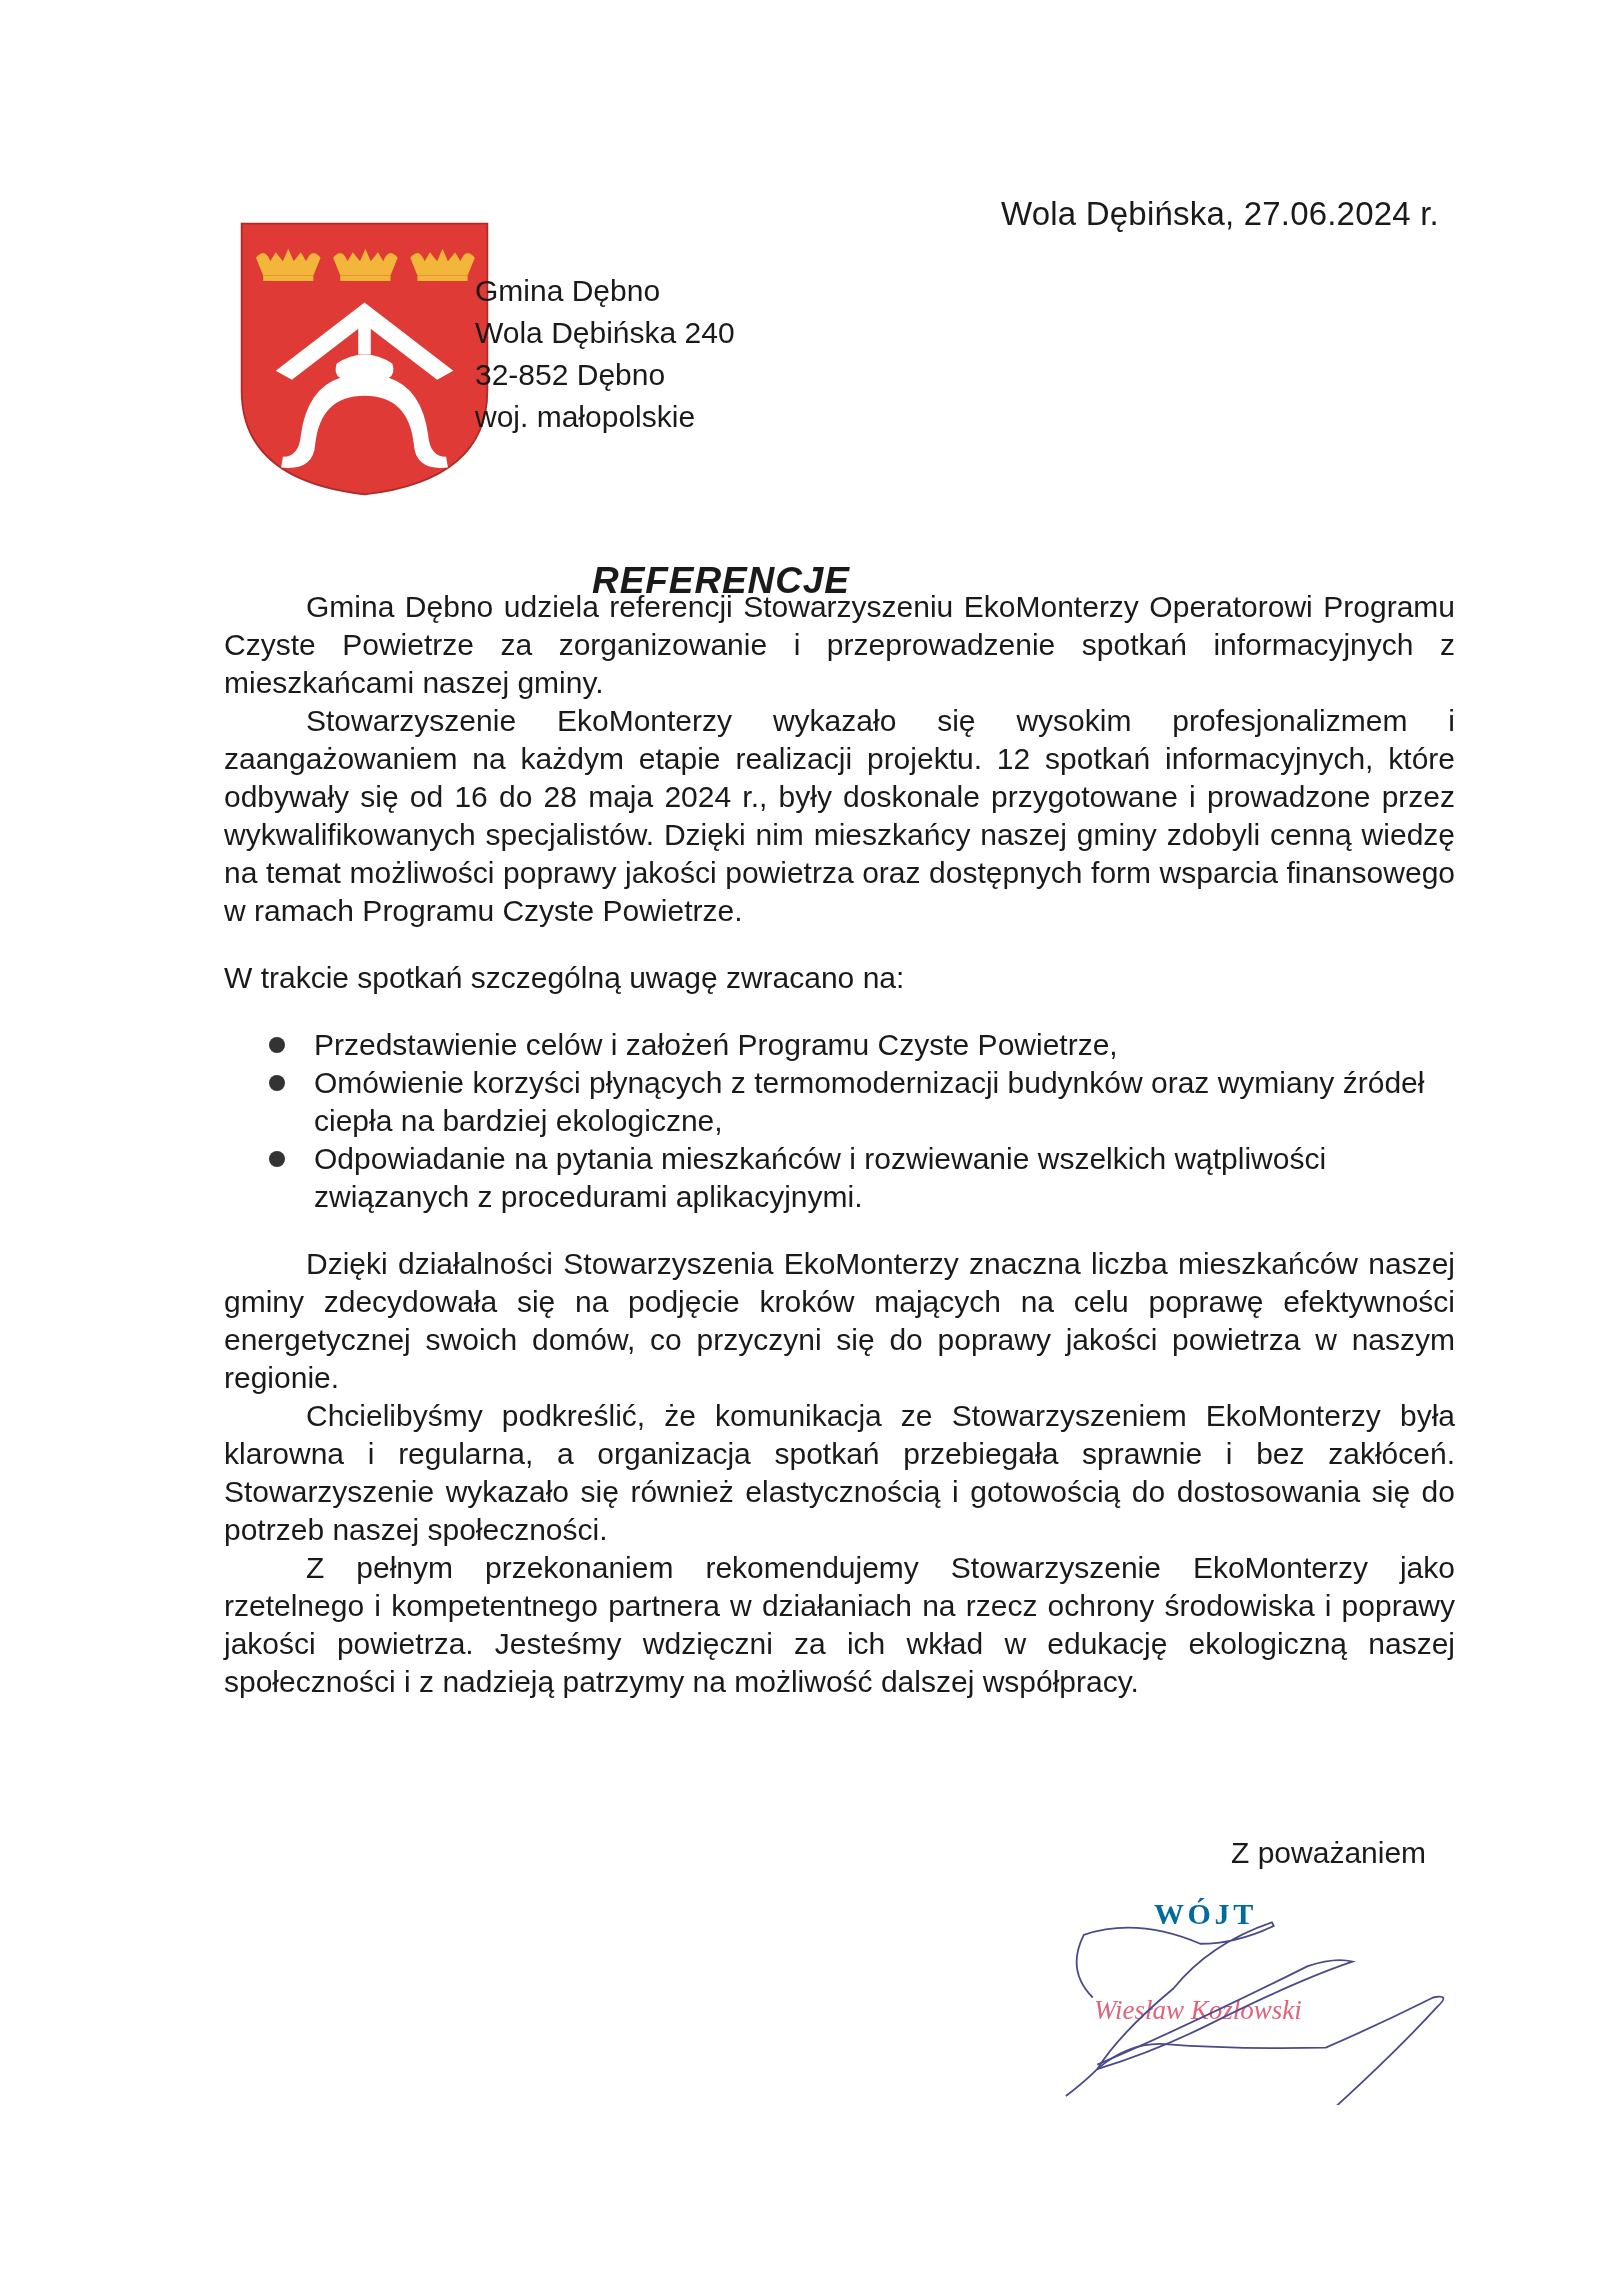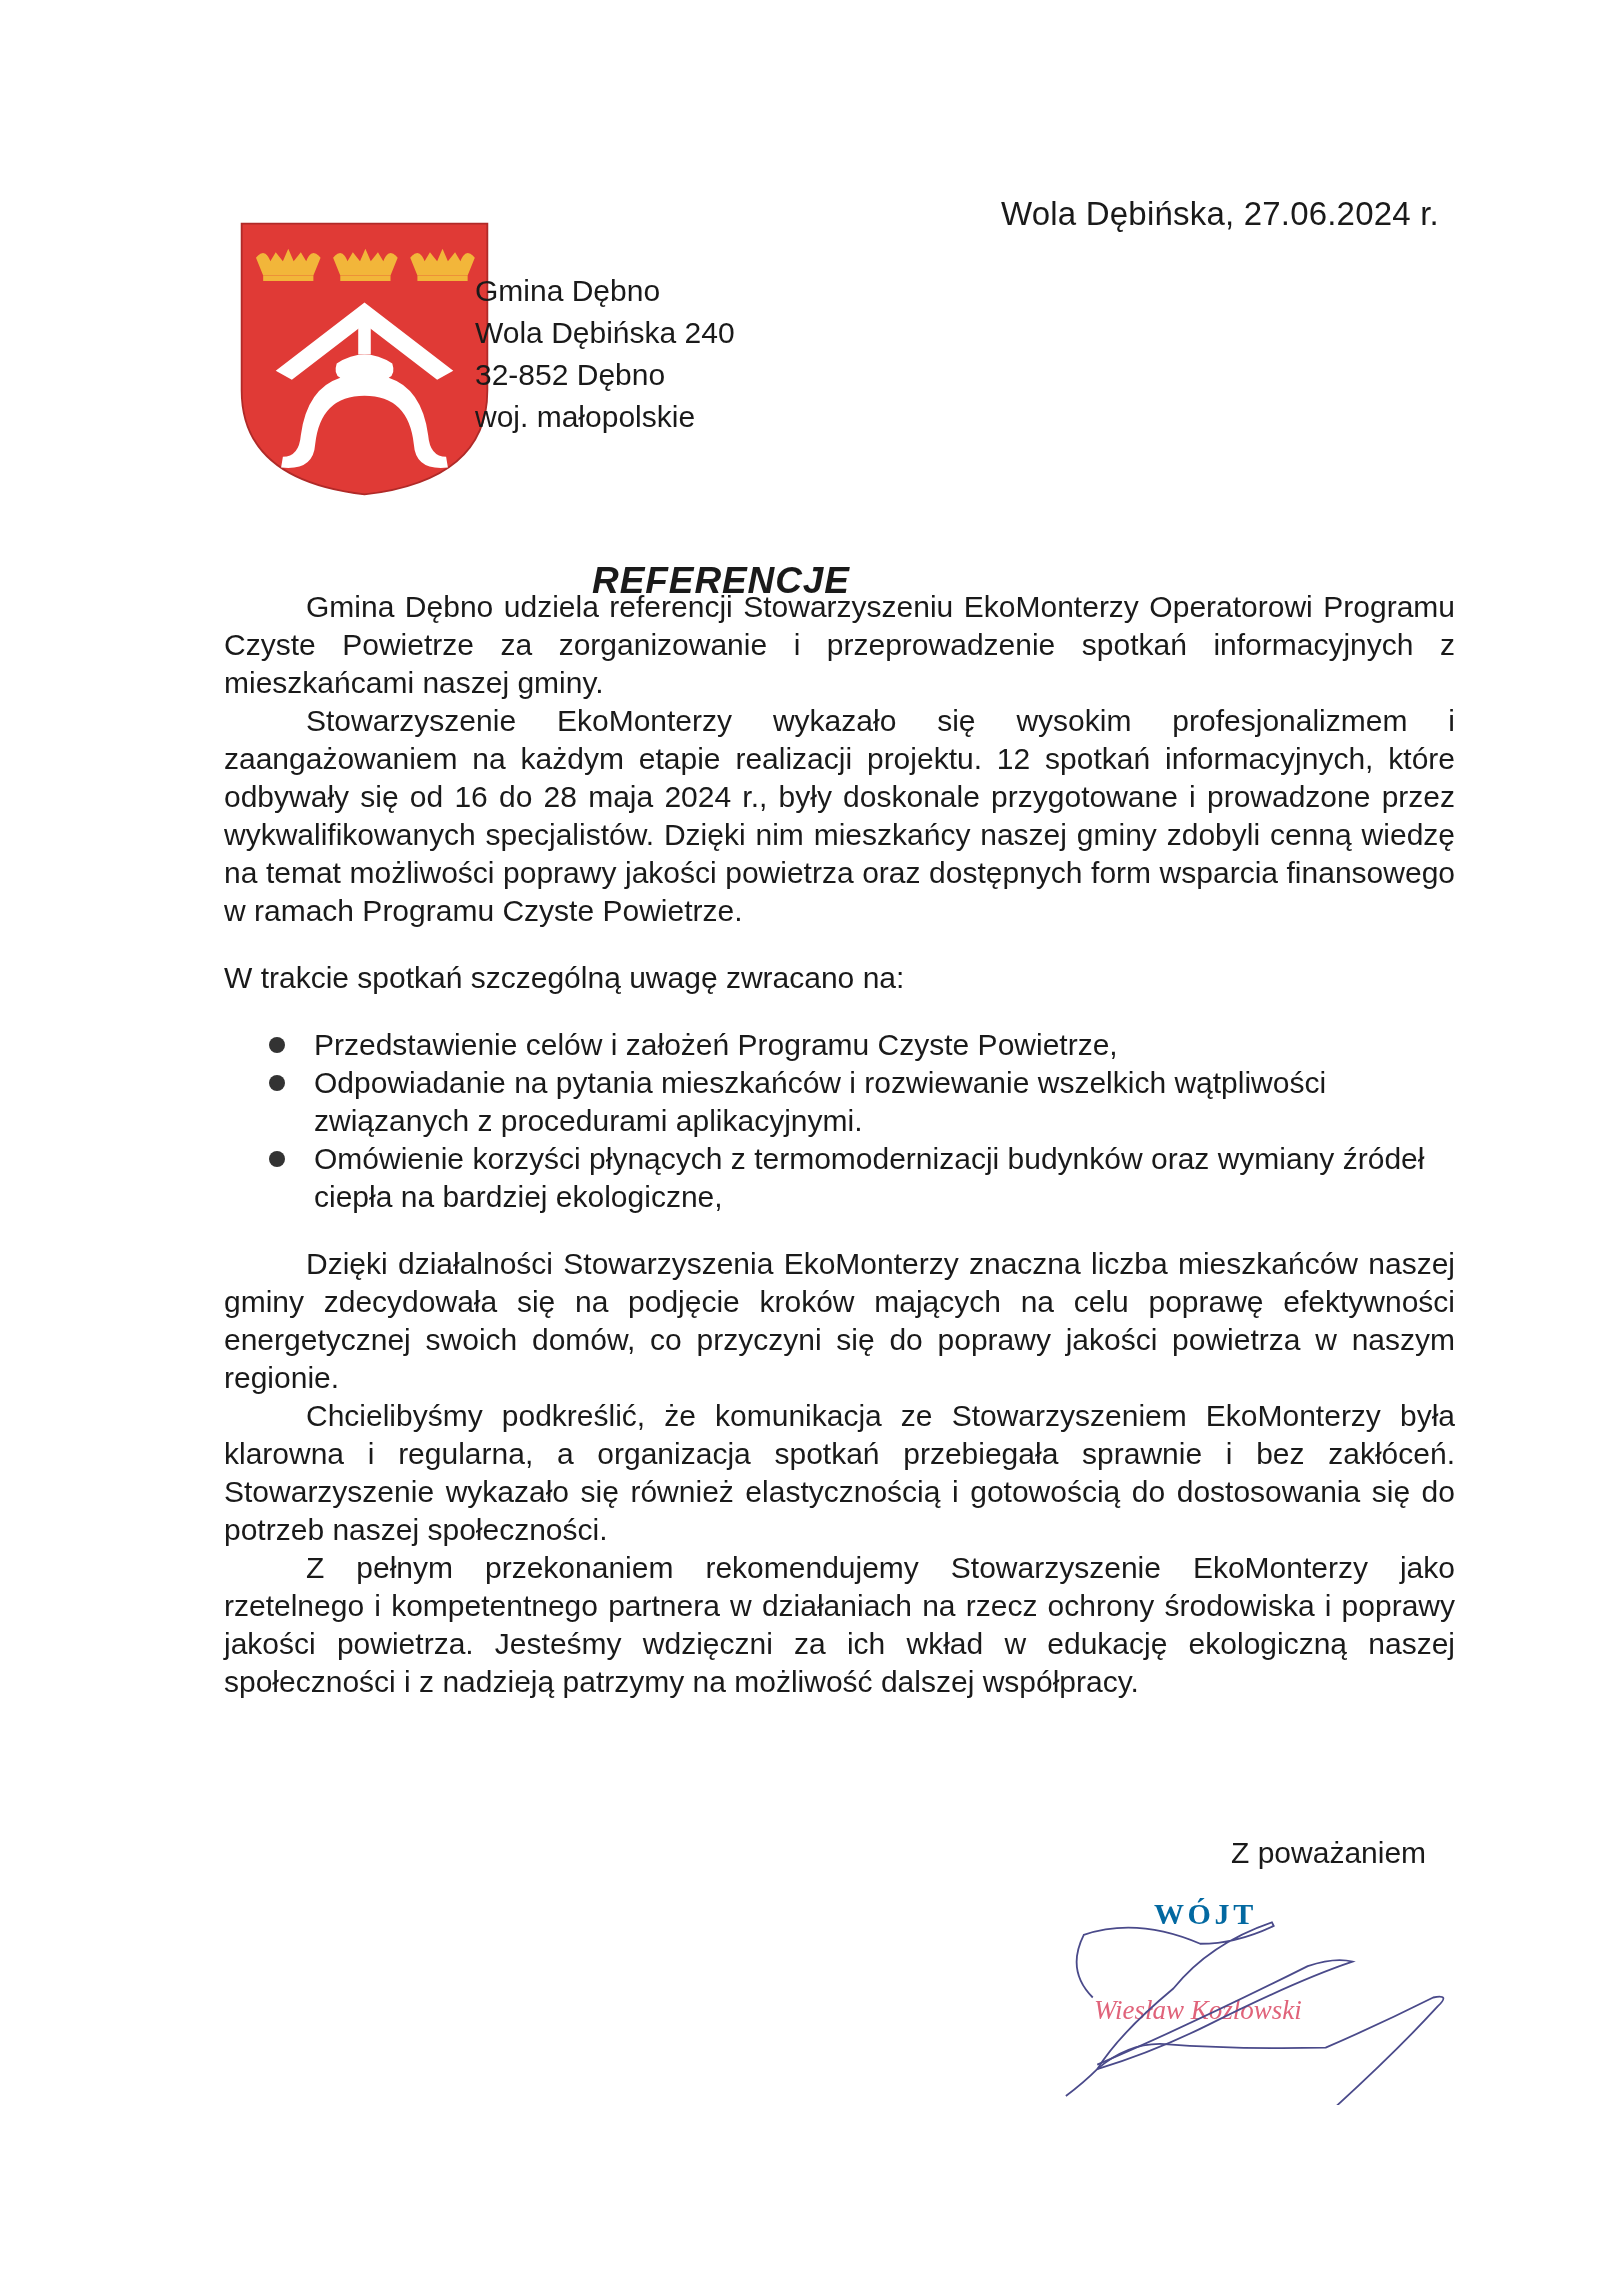--- a/index.html
+++ b/index.html
@@ -68,22 +68,22 @@
   <div class="title">REFERENCJE</div>
 
   <div class="body">
     <p class="para indent">Gmina Dębno udziela referencji Stowarzyszeniu EkoMonterzy Operatorowi Programu Czyste Powietrze za zorganizowanie i przeprowadzenie spotkań informacyjnych z mieszkańcami naszej gminy.</p>
     <p class="para indent">Stowarzyszenie EkoMonterzy wykazało się wysokim profesjonalizmem i zaangażowaniem na każdym etapie realizacji projektu. 12 spotkań informacyjnych, które odbywały się od 16 do 28 maja 2024 r., były doskonale przygotowane i prowadzone przez wykwalifikowanych specjalistów. Dzięki nim mieszkańcy naszej gminy zdobyli cenną wiedzę na temat możliwości poprawy jakości powietrza oraz dostępnych form wsparcia finansowego w ramach Programu Czyste Powietrze.</p>
     <div class="gap"></div>
     <p class="para">W trakcie spotkań szczególną uwagę zwracano na:</p>
     <div class="gap"></div>
     <ul class="bullets">
       <li><span class="dot"></span><span>Przedstawienie celów i założeń Programu Czyste Powietrze,</span></li>
+      <li><span class="dot"></span><span>Omówienie korzyści płynących z termomodernizacji budynków oraz wymiany źródeł ciepła na bardziej ekologiczne,</span></li>
       <li><span class="dot"></span><span>Odpowiadanie na pytania mieszkańców i rozwiewanie wszelkich wątpliwości związanych z procedurami aplikacyjnymi.</span></li>
-      <li><span class="dot"></span><span>Omówienie korzyści płynących z termomodernizacji budynków oraz wymiany źródeł ciepła na bardziej ekologiczne,</span></li>
     </ul>
     <div class="gap"></div>
     <p class="para indent">Dzięki działalności Stowarzyszenia EkoMonterzy znaczna liczba mieszkańców naszej gminy zdecydowała się na podjęcie kroków mających na celu poprawę efektywności energetycznej swoich domów, co przyczyni się do poprawy jakości powietrza w naszym regionie.</p>
     <p class="para indent">Chcielibyśmy podkreślić, że komunikacja ze Stowarzyszeniem EkoMonterzy była klarowna i regularna, a organizacja spotkań przebiegała sprawnie i bez zakłóceń. Stowarzyszenie wykazało się również elastycznością i gotowością do dostosowania się do potrzeb naszej społeczności.</p>
     <p class="para indent">Z pełnym przekonaniem rekomendujemy Stowarzyszenie EkoMonterzy jako rzetelnego i kompetentnego partnera w działaniach na rzecz ochrony środowiska i poprawy jakości powietrza. Jesteśmy wdzięczni za ich wkład w edukację ekologiczną naszej społeczności i z nadzieją patrzymy na możliwość dalszej współpracy.</p>
   </div>
 
   <div class="closing">Z poważaniem</div>
 
   <div class="stamp-title">WÓJT</div>

